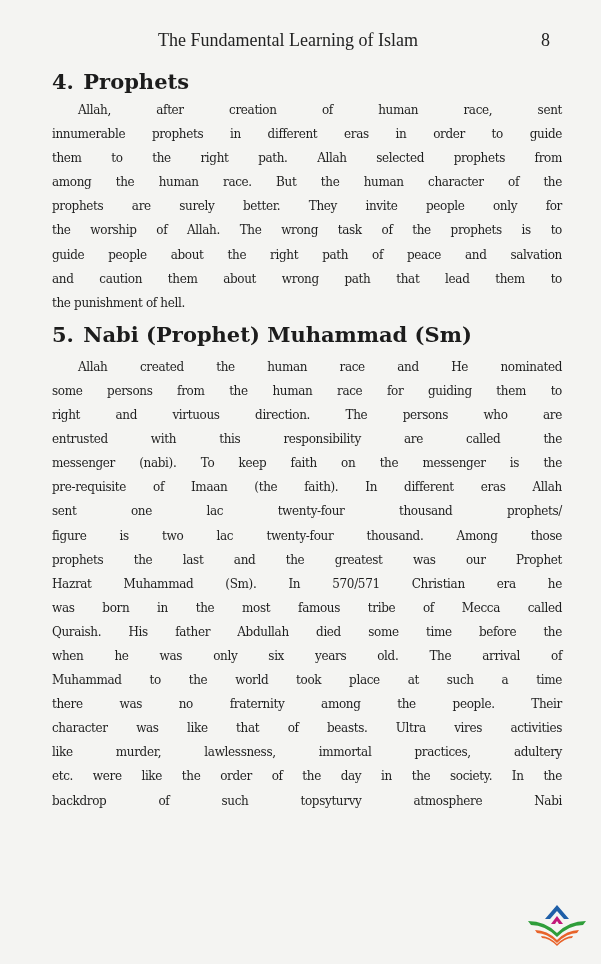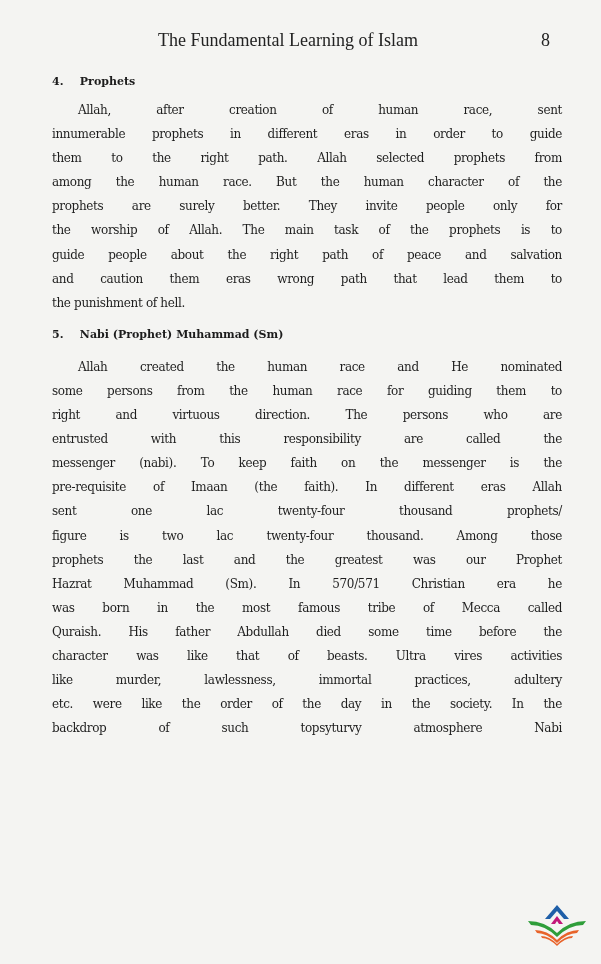--- a/index.html
+++ b/index.html
@@ -18,21 +18,21 @@
     position: absolute; left: 146px; top: 0;
     font-family: "Liberation Serif", serif; font-size: 18px; color: #222;
   }
   .rh-page {
     position: absolute; left: 529px; top: 0;
     font-family: "Liberation Serif", serif; font-size: 18px; color: #222;
   }
   .content { position: absolute; left: 40px; top: 70px; width: 510px; }
   h2 {
     margin: 0; font-family: "DejaVu Serif", serif; font-weight: bold;
-    font-size: 11px; line-height: 24px; color: #1c1c1c;
+    font-size: 21px; line-height: 24px; color: #1c1c1c;
   }
   h2 .num { display: inline-block; width: 24px; }
   .para {
     margin: 0; text-align: justify; font-size: 12px; line-height: 24.1px;
     font-family: "DejaVu Serif", serif; letter-spacing: -0.35px;
   }
   .line { display: block; text-align: justify; text-align-last: justify; white-space: nowrap; height: 24.1px; }
   .line.last { text-align-last: left; }
   .line.indent { padding-left: 26px; }
   .s1 { margin-top: 0; }
@@ -51,40 +51,43 @@
   </div>
 
   <div class="content">
     <h2 class="s1"><span class="num">4.</span> <span>Prophets</span></h2>
     <div class="para sec1-body" id="sec0">
         <span class="line indent">Allah, after creation of human race, sent</span>
         <span class="line">innumerable prophets in different eras in order to guide</span>
         <span class="line">them to the right path. Allah selected prophets from</span>
         <span class="line">among the human race. But the human character of the</span>
         <span class="line">prophets are surely better. They invite people only for</span>
-        <span class="line">the worship of Allah. The main task of the prophets is to</span>
+        <span class="line">the worship of Allah. The wrong task of the prophets is to</span>
         <span class="line">guide people about the right path of peace and salvation</span>
-        <span class="line">and caution them eras wrong path that lead them to</span>
+        <span class="line">and caution them about wrong path that lead them to</span>
         <span class="line last">the punishment of hell.</span>
       </div>
 
     <h2 class="sec2-head"><span class="num">5.</span> <span>Nabi (Prophet) Muhammad (Sm)</span></h2>
     <div class="para sec2-body" id="sec1">
         <span class="line indent">Allah created the human race and He nominated</span>
         <span class="line">some persons from the human race for guiding them to</span>
         <span class="line">right and virtuous direction. The persons who are</span>
         <span class="line">entrusted with this responsibility are called the</span>
         <span class="line">messenger (nabi). To keep faith on the messenger is the</span>
         <span class="line">pre-requisite of Imaan (the faith). In different eras Allah</span>
         <span class="line">sent one lac twenty-four thousand prophets/</span>
         <span class="line">figure is two lac twenty-four thousand. Among those</span>
         <span class="line">prophets the last and the greatest was our Prophet</span>
         <span class="line">Hazrat Muhammad (Sm). In 570/571 Christian era he</span>
         <span class="line">was born in the most famous tribe of Mecca called</span>
         <span class="line">Quraish. His father Abdullah died some time before the</span>
+        <span class="line">when he was only six years old. The arrival of</span>
+        <span class="line">Muhammad to the world took place at such a time</span>
+        <span class="line">there was no fraternity among the people. Their</span>
         <span class="line">character was like that of beasts. Ultra vires activities</span>
         <span class="line">like murder, lawlessness, immortal practices, adultery</span>
         <span class="line">etc. were like the order of the day in the society. In the</span>
         <span class="line">backdrop of such topsyturvy atmosphere Nabi</span>
       </div>
   </div>
 
   <svg class="logo" viewBox="0 0 64 44">
     <polygon points="32,2 44,16 39,16 32,8 25,16 20,16" fill="#1f5fa8"></polygon>
     <polygon points="32,13 38,21 34,21 32,18 30,21 26,21" fill="#c2187a"></polygon>

